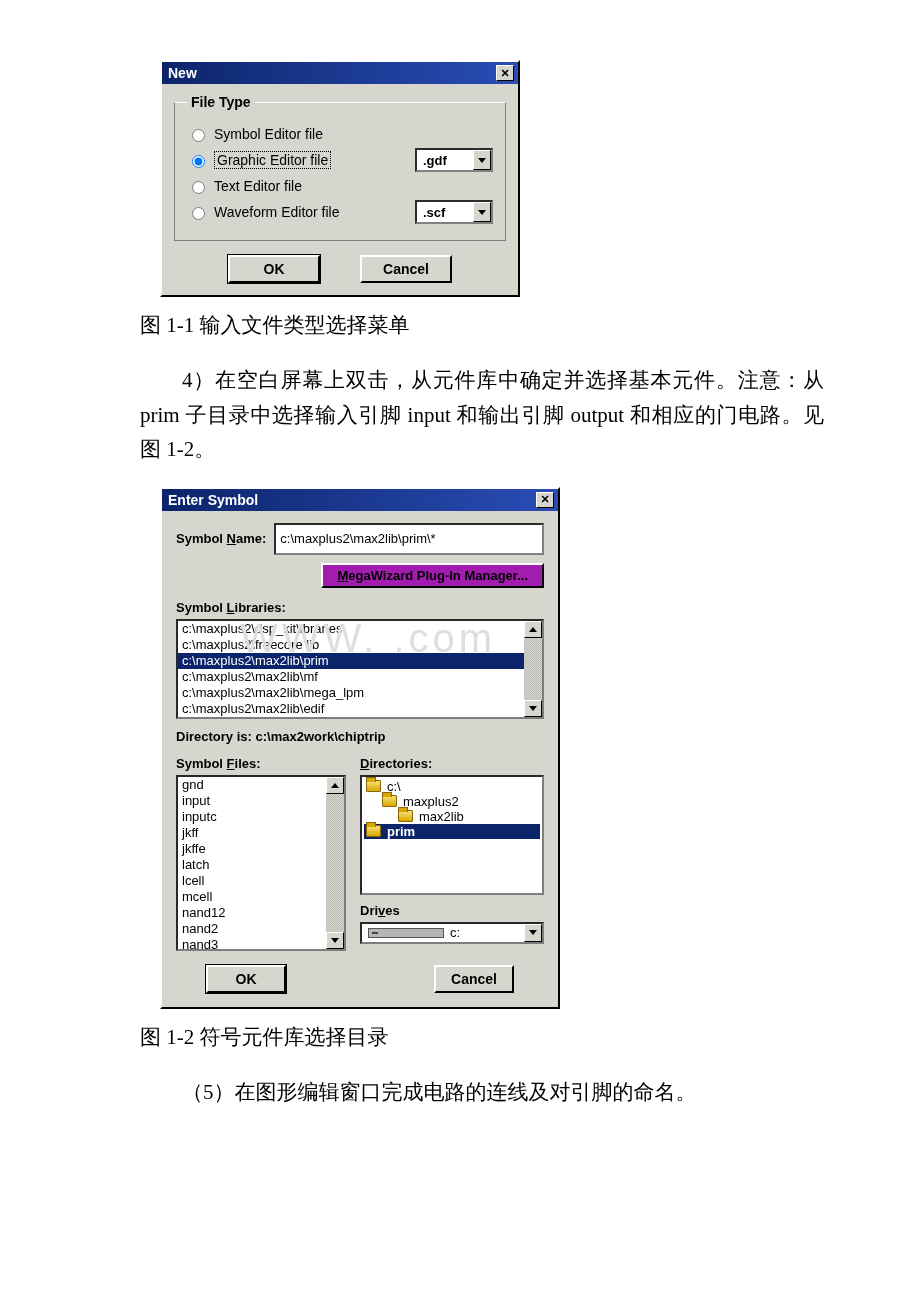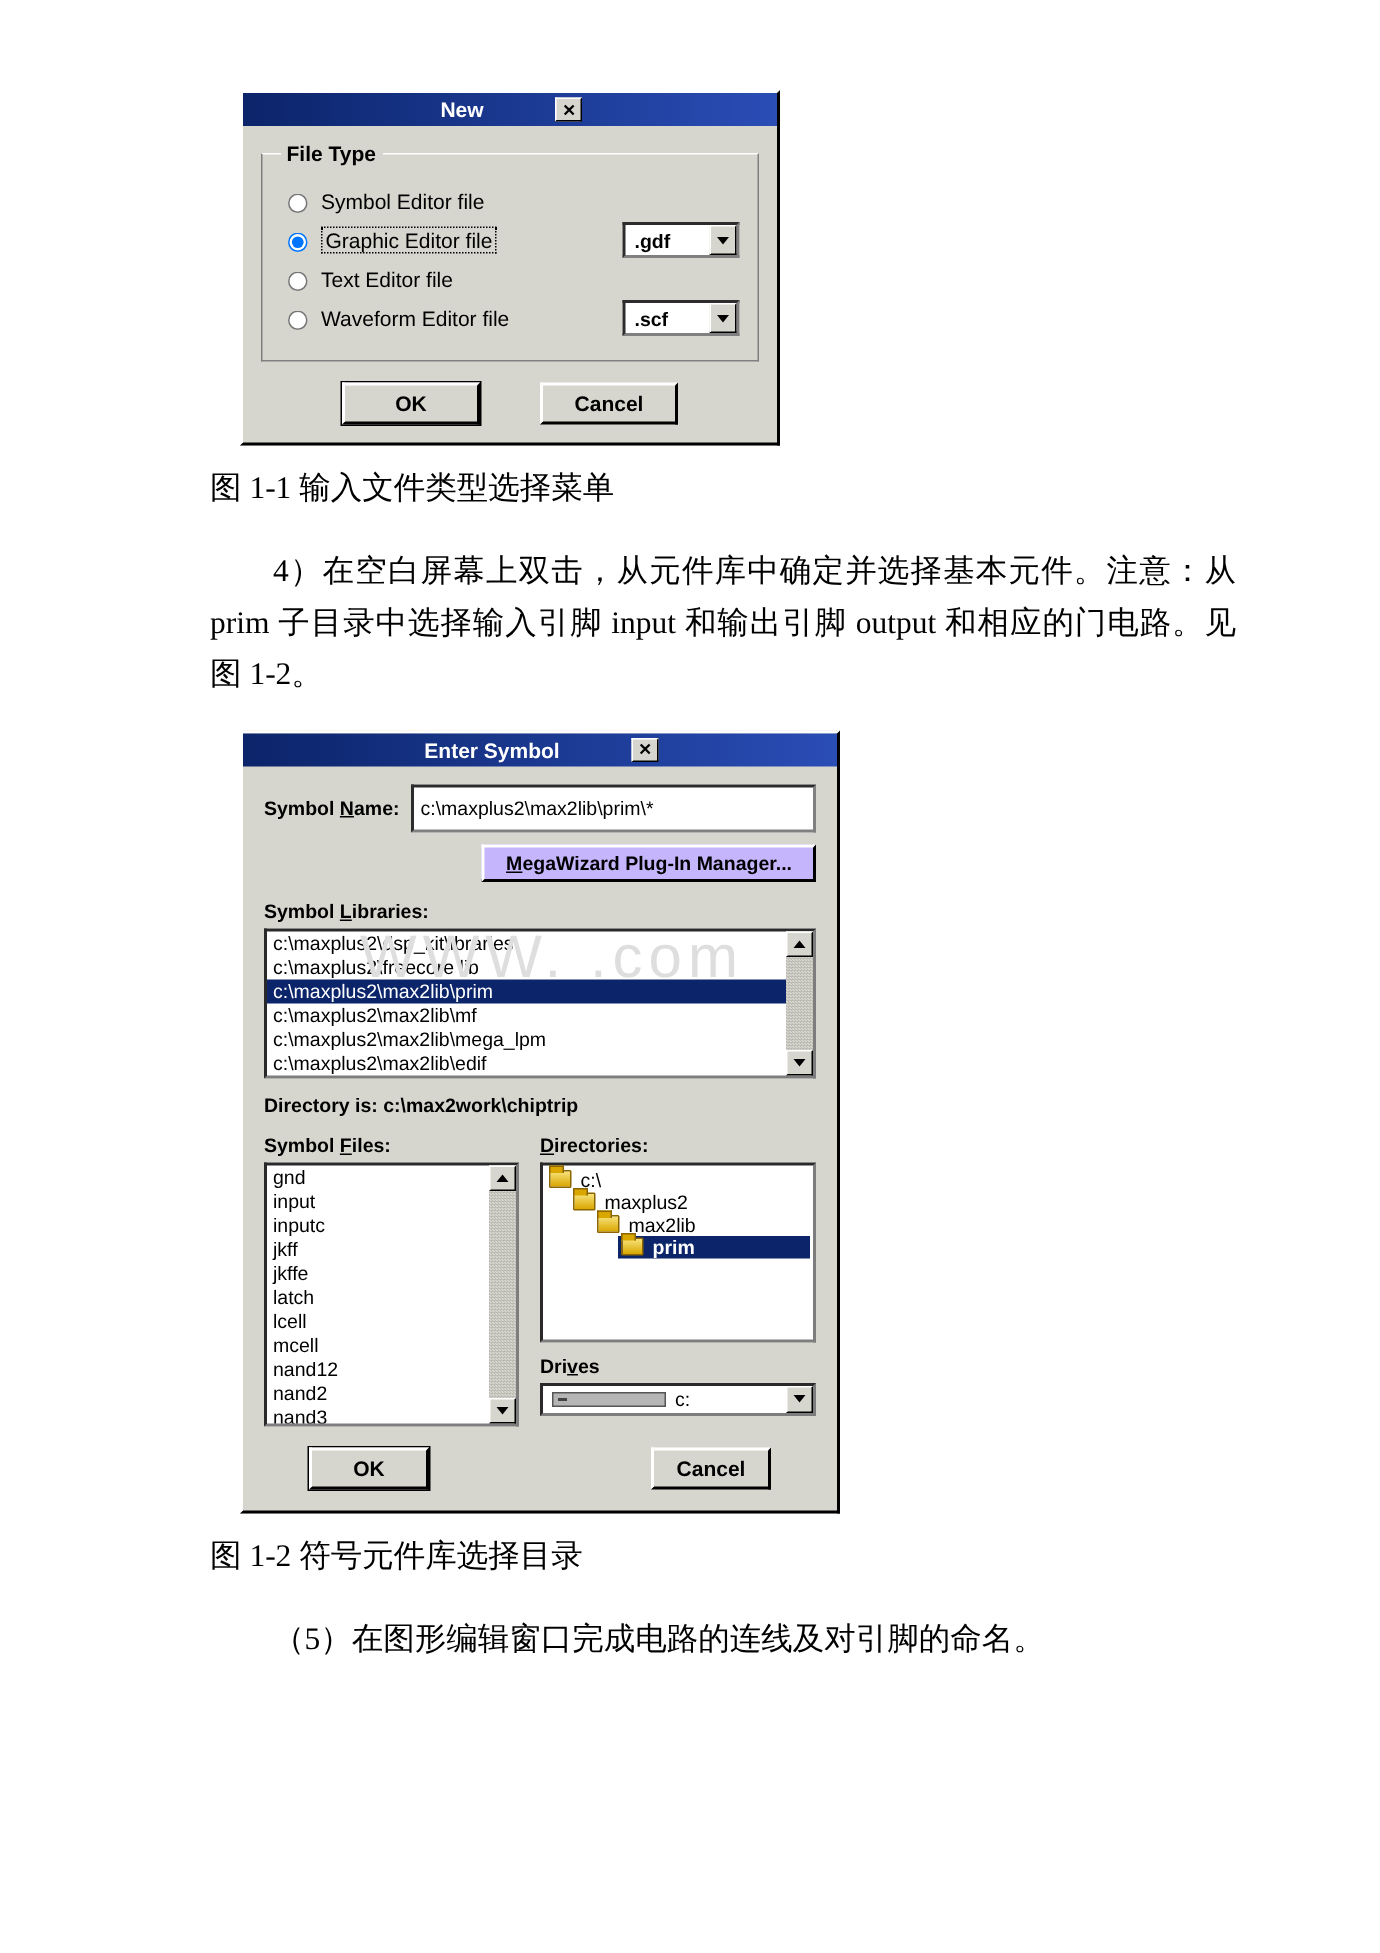--- a/index.html
+++ b/index.html
@@ -24,21 +24,21 @@
       margin-left: 20px;
       margin-bottom: 14px;
     }
     .title-bar {
       background: linear-gradient(to right, #0b246a, #2a4db6);
       color: #fff;
       font-weight: bold;
       padding: 3px 4px 3px 6px;
       font-size: 14px;
       display: flex;
-      justify-content: center;
+      justify-content: space-between;
       align-items: center;
       gap: 48px;
     }
     .x-btn {
       width: 18px; height: 16px;
       background: #d6d6ce;
       border: 1px solid #000;
       border-top-color:#fff; border-left-color:#fff;
       display:flex; align-items:center; justify-content:center;
       font-family: Arial, sans-serif;
@@ -103,21 +103,21 @@
     .d2 { width: 400px; position:relative; z-index:2; }
     .d2 .body-area { padding: 12px 14px 14px 14px; }
     .d2 .form-row { display:flex; align-items:center; margin-bottom:8px; }
     .d2 .lbl { font-weight:bold; white-space:nowrap; }
     .text-field {
       flex:1; margin-left:8px; height:32px;
       border:2px inset #808080; background:#fff;
       padding:0 4px; display:flex; align-items:center;
     }
     .mega-btn {
-      background:#c4b5fd;
+      background:#a21caf;
       border:2px solid #000; border-top-color:#fff; border-left-color:#fff;
       font-size:13px; font-weight:bold;
       padding:3px 14px; margin-left:auto; cursor:pointer;
     }
     .listbox {
       background:#fff; border:2px inset #7d7d7d;
       font-size:13px; display:flex; position:relative;
     }
     .listbox .items { flex:1; overflow:hidden; }
     .listbox .items div { padding:0 4px; line-height:16px; white-space:nowrap; }
@@ -144,21 +144,21 @@
     .folder {
       width:15px; height:12px; margin-right:6px;
       background: linear-gradient(#f7e27a,#d9a700);
       border:1px solid #8a6500; border-radius:1px;
       position:relative; display:inline-block;
     }
     .folder.open::before {
       content:''; position:absolute; left:-1px; top:-4px; width:8px; height:4px;
       background:#d9a700; border:1px solid #8a6500; border-bottom:none;
     }
-    .lv1{margin-left:0;} .lv2{margin-left:16px;} .lv3{margin-left:32px;} .lv4{margin-left:48px;}
+    .lv1{margin-left:0;} .lv2{margin-left:16px;} .lv3{margin-left:32px;} .lv4{}
     .drive-combo {
       display:flex; align-items:center;
       border:2px inset #7d7d7d; background:#fff;
       height:22px; margin-top:2px;
     }
     .drive-combo .drv-ico { width:14px; height:10px; background:#b5b5b5; border:1px solid #555; margin:0 6px; position:relative;}
     .drive-combo .drv-ico::after{content:'';position:absolute;left:3px;top:3px;width:6px;height:2px;background:#444;}
     .drive-combo span { flex:1; }
     .btn-row2 { display:flex; justify-content:space-between; margin-top:14px; padding:0 30px; }
     .underline { text-decoration: underline; }

